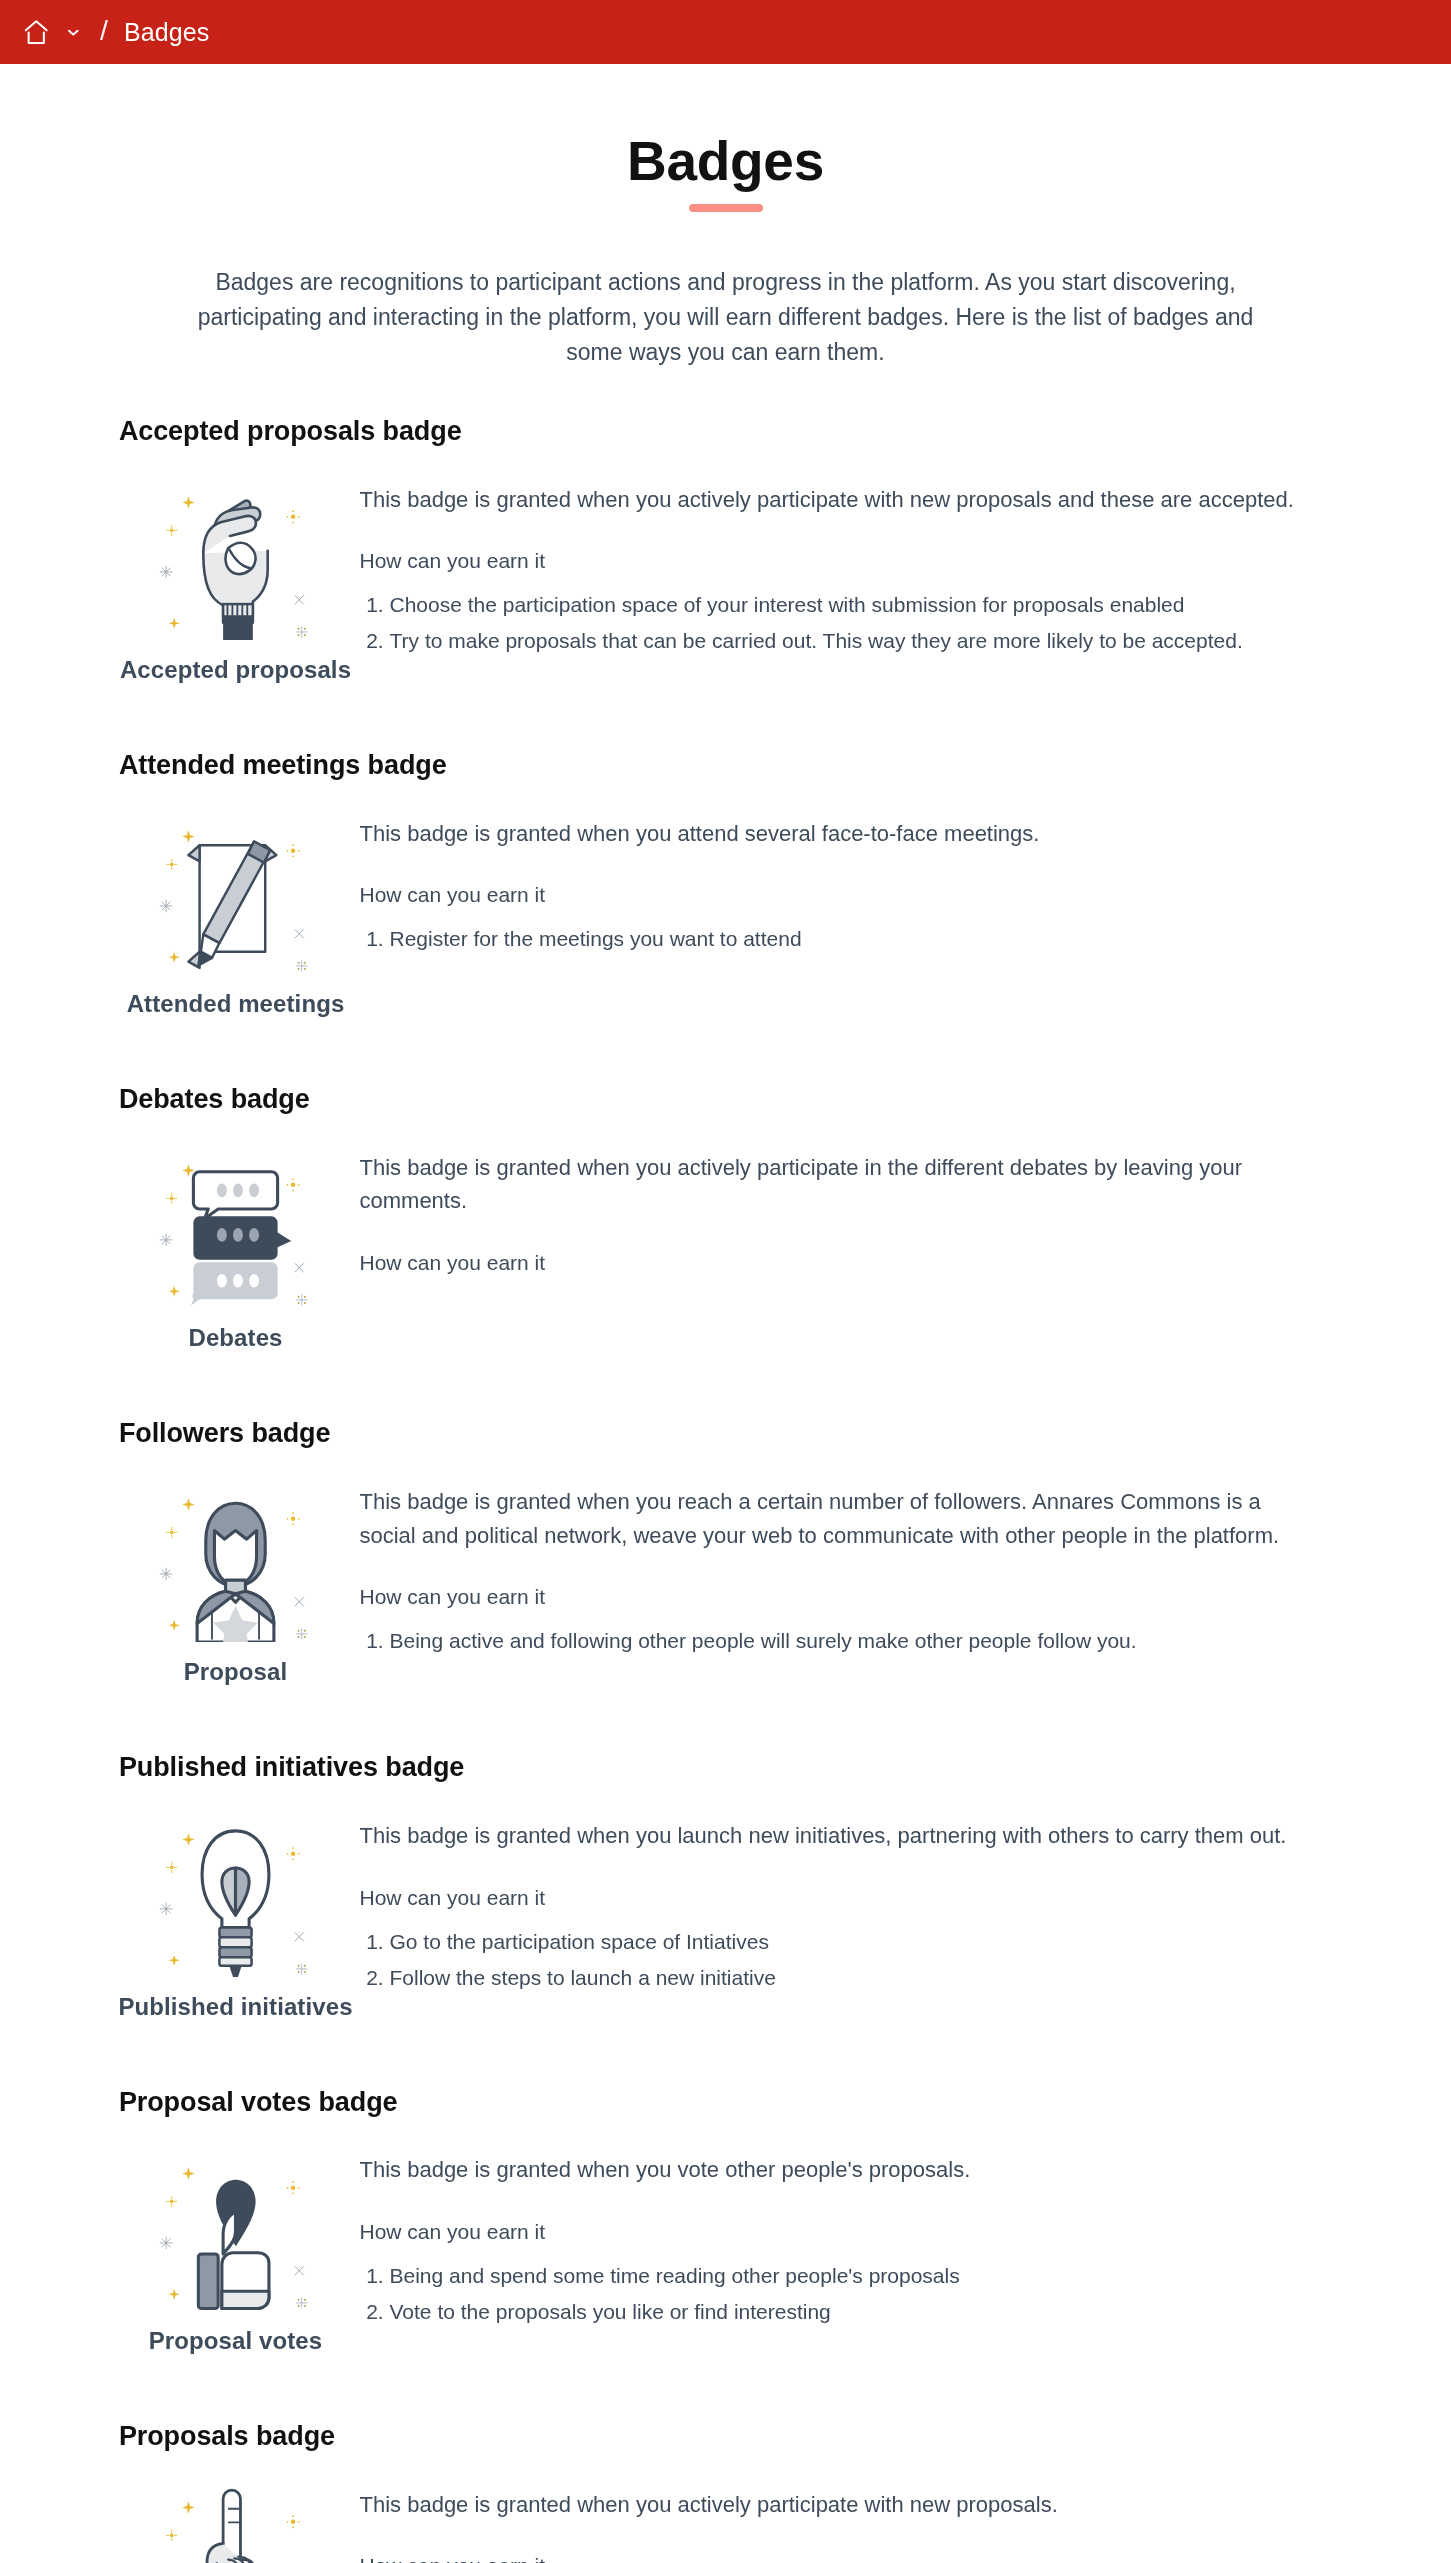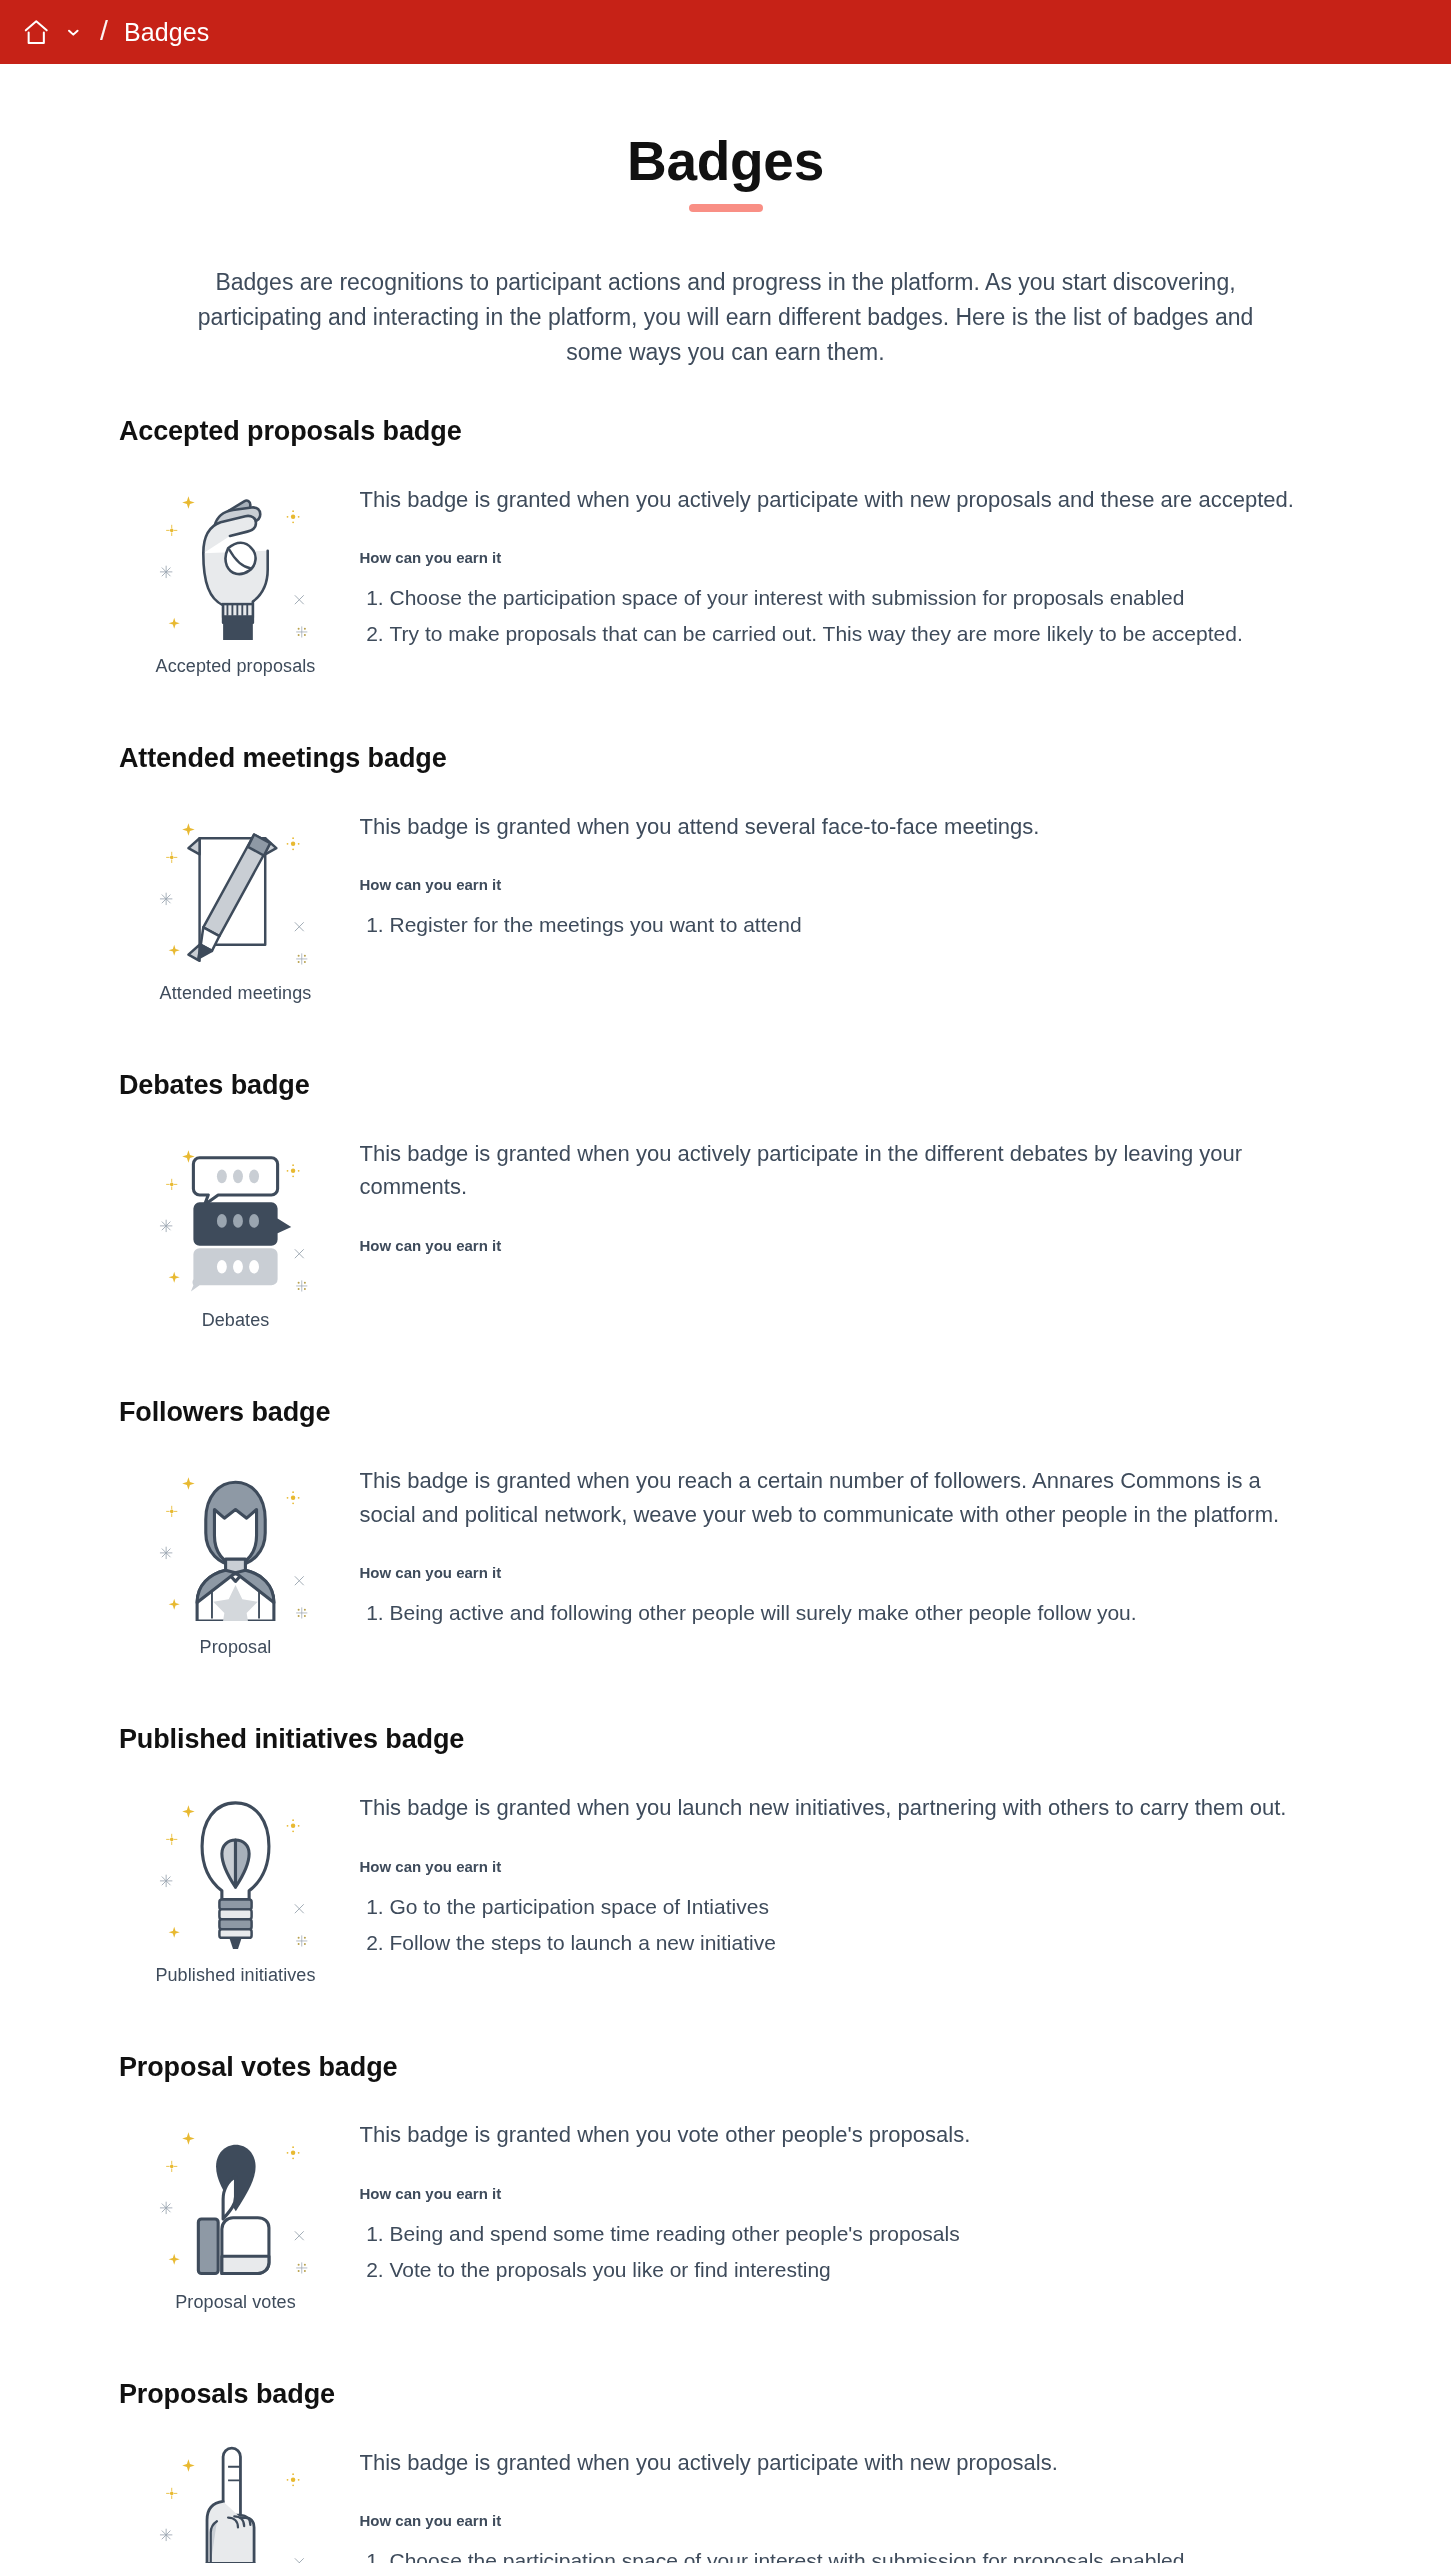--- a/index.html
+++ b/index.html
@@ -124,42 +124,42 @@
     align-items:center;
     padding-top:3.7px;
   }
   .badge-art{
     width:161px;
     height:161px;
     display:block;
   }
   .badge-caption{
     margin-top:16px;
-    font-size:18px;
-    font-weight:normal;
+    font-size:24px;
+    font-weight:bold;
     color:var(--ink);
     text-align:left;
     letter-spacing:0.1px;
     white-space:nowrap;
   }
 
   .badge-copy{
     flex:1 1 auto;
     padding-top:7.4px;
     padding-right:18.6px;
   }
   .badge-desc{
     font-size:22px;
     line-height:1.52;
     color:var(--ink);
     margin:0 0 33px 0;
   }
   .earn-heading{
-    font-size:15px;
-    font-weight:bold;
+    font-size:21px;
+    font-weight:normal;
     color:var(--ink);
     margin:0 0 16px 0;
   }
   .earn-list{
     margin:0;
     padding-left:30px;
     font-size:21px;
     line-height:1.56;
     color:var(--ink);
   }

